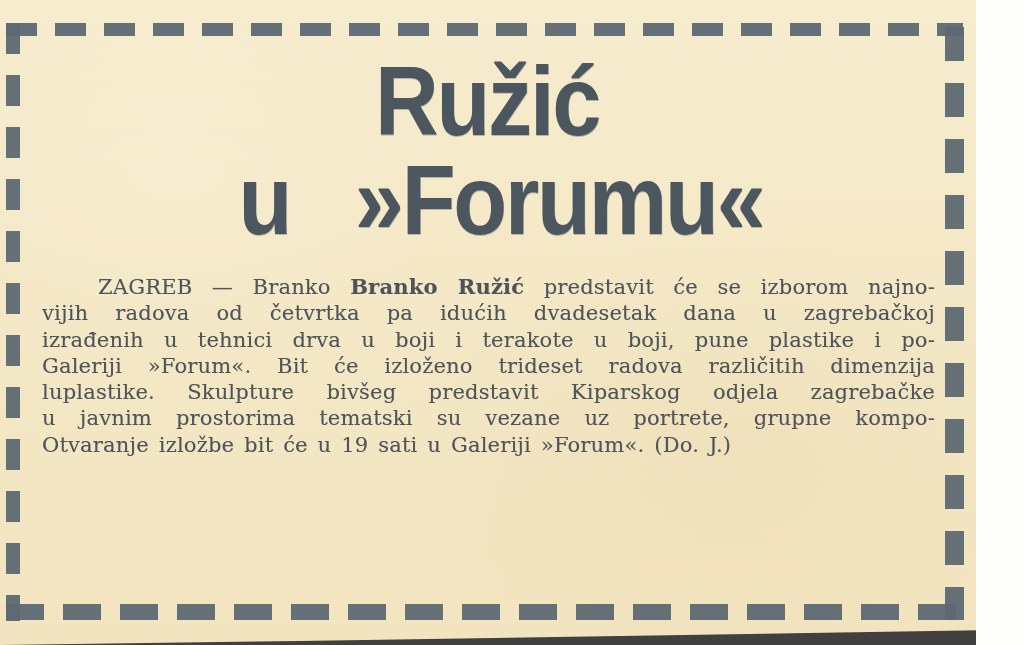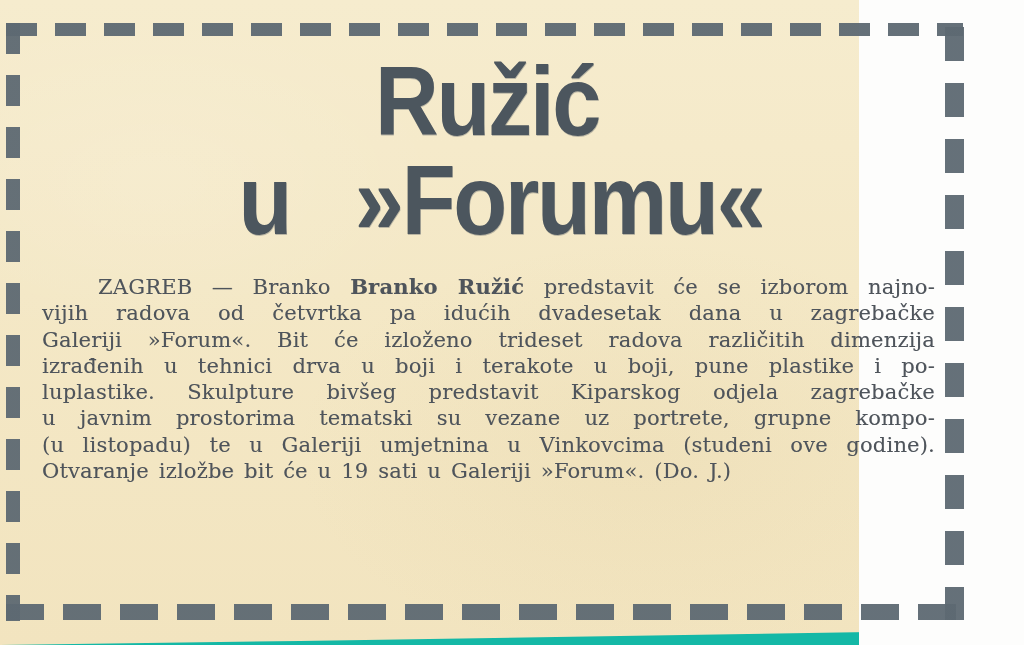--- a/index.html
+++ b/index.html
@@ -6,23 +6,23 @@
     margin: 0;
     padding: 0;
     width: 1024px;
     height: 645px;
     background: #fdfdfc;
     overflow: hidden;
     font-family: "DejaVu Serif", serif;
   }
   .stage {
     position: relative;
-    width: 859px;
+    width: 976px;
     height: 645px;
-    background: #14b8a6;
+    background: #404040;
   }
   
   .paper {
     position: absolute;
     inset: 0;
     background:
       radial-gradient(ellipse 420px 240px at 18% 28%, rgba(255,255,255,0.10), rgba(255,255,255,0) 70%),
       radial-gradient(ellipse 500px 300px at 75% 70%, rgba(205,180,120,0.10), rgba(205,180,120,0) 70%),
       linear-gradient(180deg, #f6ecce 0%, #f4e8c6 45%, #f2e4bf 100%);
     clip-path: polygon(0px 0px, 1018px 0px, 1002px 235px, 994px 630px, 620px 636px, 300px 641px, 0px 645px);
@@ -92,23 +92,22 @@
 
     <div class="headline">
       <div class="h-line">Ružić</div>
       <div class="h-line h-line2">u »Forumu«</div>
     </div>
 
     <div class="copy">
       <div class="line line-first">
         <span>ZAGREB — Branko </span><span class="bold">Branko Ružić</span><span> predstavit će se izborom najno-</span>
       </div>
-      <div class="line">vijih radova od četvrtka pa idućih dvadesetak dana u zagrebačke</div>
+      <div class="line">vijih radova od četvrtka pa idućih dvadesetak dana u zagrebačkoj</div>
+      <div class="line">izrađenih u tehnici drva u boji i terakote u boji, pune plastike i po-</div>
       <div class="line">Galeriji »Forum«. Bit će izloženo trideset radova različitih dimenzija</div>
-      <div class="line">izrađenih u tehnici drva u boji i terakote u boji, pune plastike i po-</div>
       <div class="line">luplastike. Skulpture bivšeg predstavit Kiparskog odjela zagrebačke</div>
       <div class="line">u javnim prostorima tematski su vezane uz portrete, grupne kompo-</div>
-      <div class="line">(u listopadu) te u Galeriji umjetnina u Vinkovcima (studeni ove godine).</div>
       <div class="line line-last">Otvaranje izložbe bit će u 19 sati u Galeriji »Forum«. (Do. J.)</div>
     </div>
 
   </div>
 </div>
 
 </body></html>

